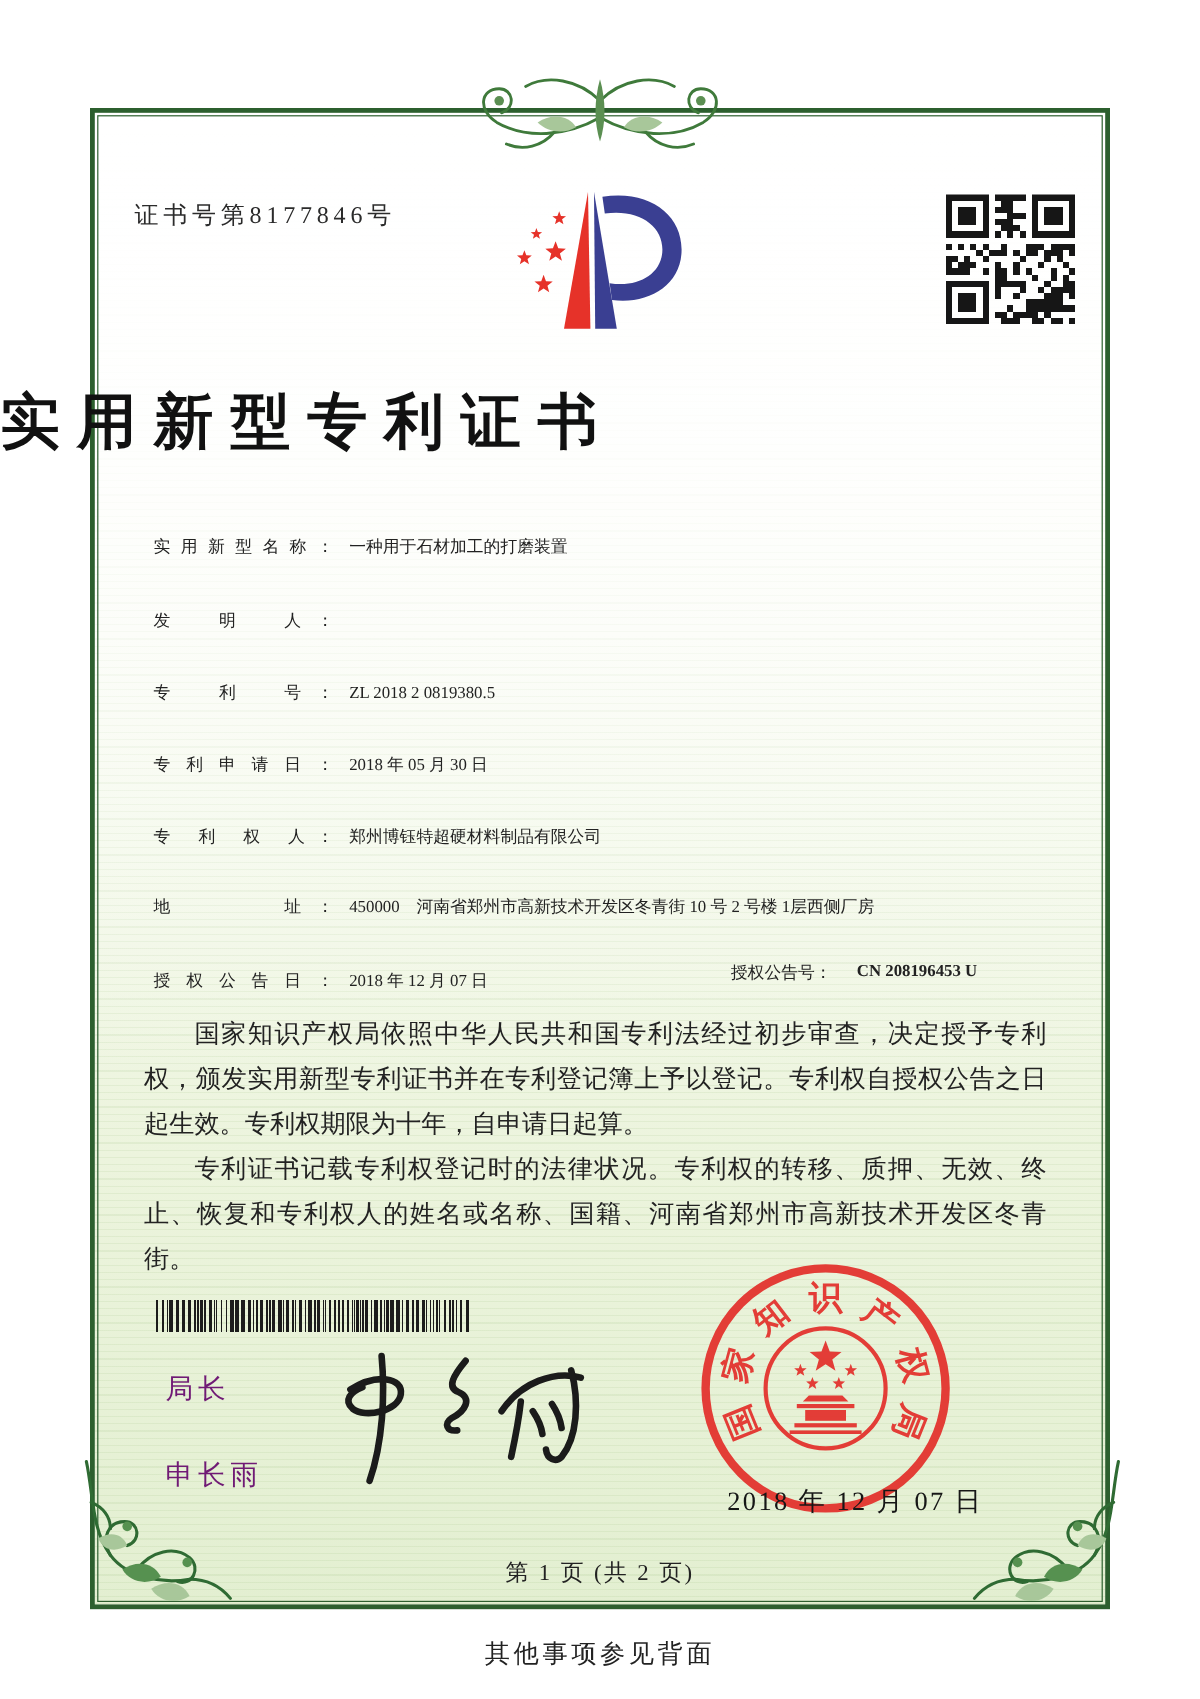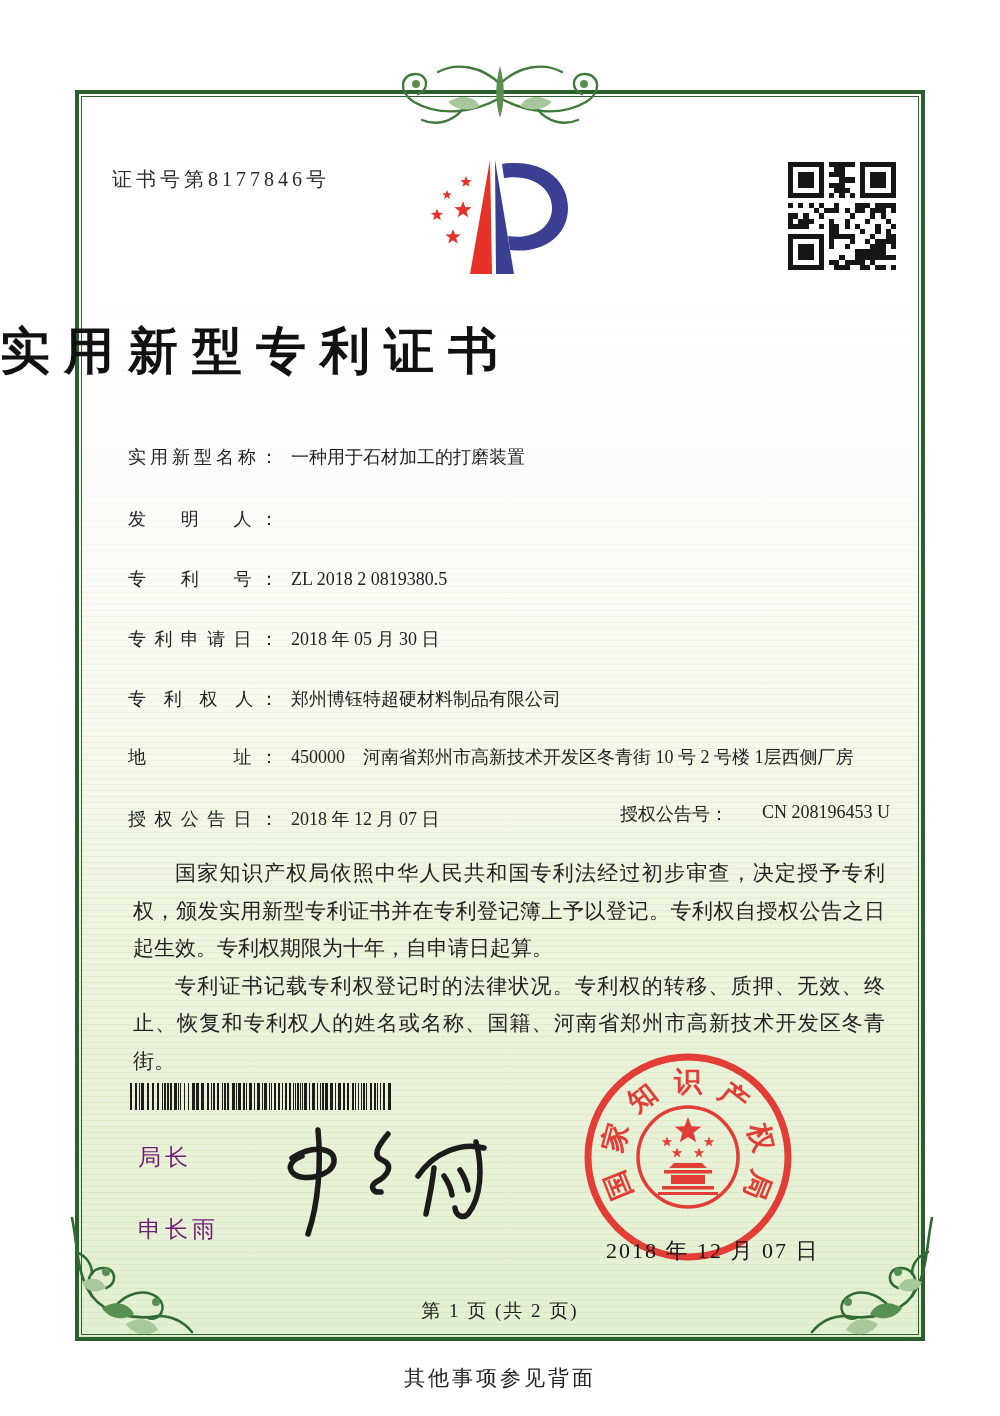--- a/index.html
+++ b/index.html
@@ -19,28 +19,28 @@
   
   .frame{position:absolute;left:75px;top:90px;width:850px;height:1251px;
     border:4px solid #2c5f2e;box-sizing:border-box;}
   .frame-inner{position:absolute;inset:2px;border:1px solid #2c5f2e;}
   .cert-no{position:absolute;left:112px;top:166px;font-size:20px;letter-spacing:4px;color:#2b2b2b;}
   .title{position:absolute;left:0;top:318px;width:1000px;text-align:left;
     font-size:50px;font-weight:bold;letter-spacing:14px;color:#111;}
   .logo{position:absolute;left:402px;top:152px;}
   .qr{position:absolute;left:788px;top:162px;}
   .rows{position:absolute;left:0;top:0;}
-  .row{position:absolute;left:128px;width:762px;display:flex;font-size:18px;color:#222;}
+  .row{position:absolute;left:128px;width:762px;display:flex;font-size:14px;color:#222;}
   .row .lab{flex:none;width:150px;text-align:justify;text-align-last:justify;}
   .row .val{margin-left:13px;flex:1;line-height:34px;white-space:pre-wrap;}
   .row .lab{line-height:34px;}
-  .pair2{position:absolute;left:492px;top:0;display:flex;gap:24px;}
+  .pair2{position:absolute;left:481px;top:0;display:flex;}
   .pair2 .lab2{flex:none;}
-  .pair2 .val2{margin-left:10px;white-space:pre-wrap;}
-  .paras{position:absolute;left:133px;top:843px;width:752px;margin-top:12px;}
+  .pair2 .val2{margin-left:21px;white-space:pre-wrap;font-weight:bold;}
+  .paras{position:absolute;left:120px;top:843px;width:752px;}
   .paras p{margin:0;font-size:21px;line-height:37.5px;text-indent:2em;text-align:justify;color:#222;}
   .barcode{position:absolute;left:130px;top:1083px;}
   .officials{position:absolute;left:138px;top:1142px;font-size:23px;color:#701a75;}
   .officials .o1{margin-bottom:22px;letter-spacing:4px;}
   .officials .o2{letter-spacing:4px;margin-top:41px;}
   .signature{position:absolute;left:272px;top:1118px;}
   .seal{position:absolute;left:577px;top:1046px;opacity:.93;}
   .seal-date{position:absolute;left:606px;top:1236px;font-size:22px;color:#161616;letter-spacing:2px;}
   .page-foot{position:absolute;left:0;top:1298px;width:1000px;text-align:center;font-size:19px;color:#222;letter-spacing:2px;}
   .back-note{position:absolute;left:0;top:1364px;width:1000px;text-align:center;font-size:21px;color:#222;letter-spacing:3px;}

